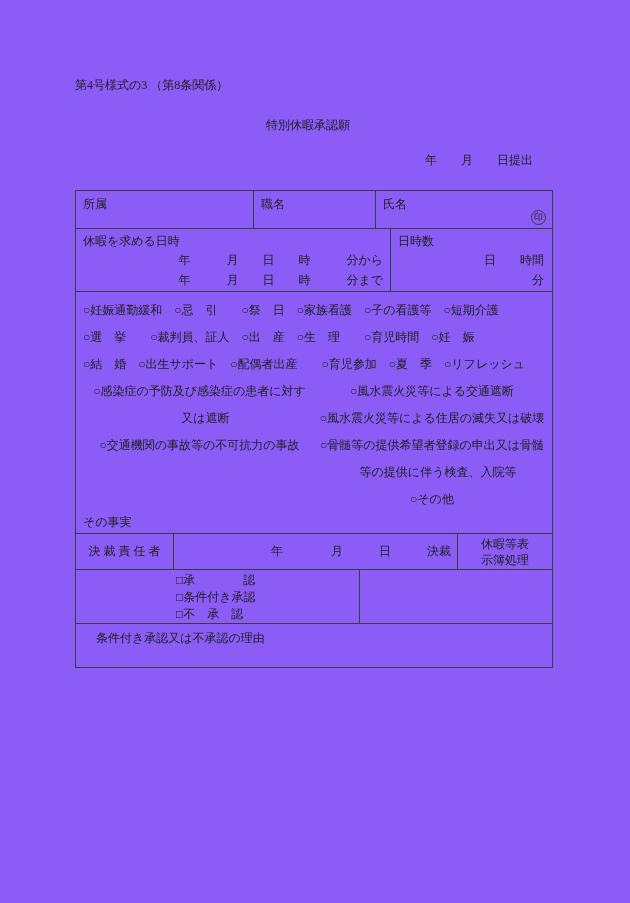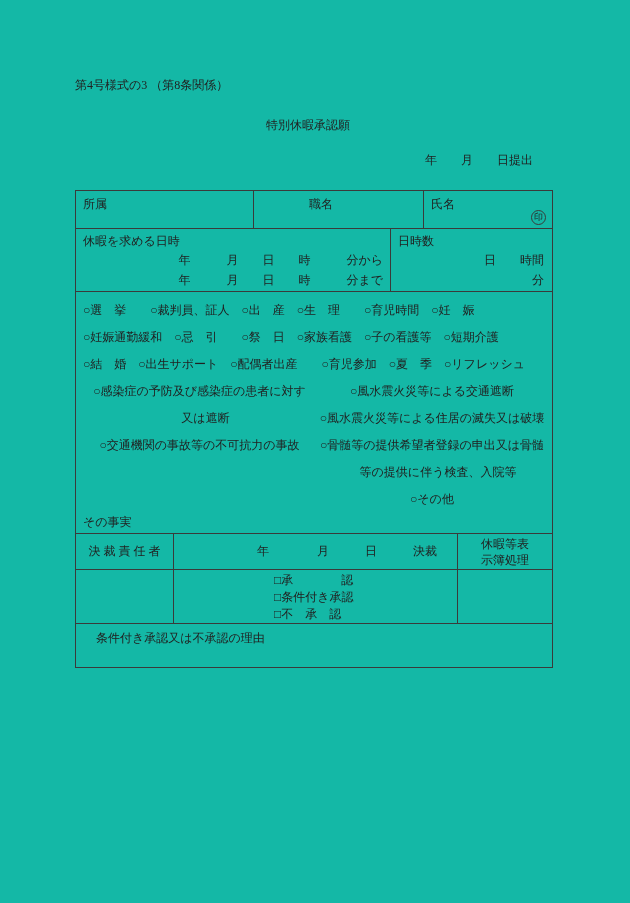--- a/index.html
+++ b/index.html
@@ -1,20 +1,20 @@
 <!DOCTYPE html>
 <html><head>
 <meta charset="utf-8">
 <style>
   * { margin:0; padding:0; box-sizing:border-box; }
   html,body { background:#ffffff; }
   .sheet {
     position:relative;
     width:630px; height:903px;
-    background:#14b8a6;
+    background:#8b5cf6;
     color:#212121;
     font-family:"Liberation Serif","DejaVu Serif",serif;
     font-size:12px;
     overflow:hidden;
   }
   .abs { position:absolute; }
   #form-number { left:75px; top:77px; white-space:pre; }
   #doc-title   { left:0; top:117px; width:616px; text-align:center; white-space:pre; }
   #submit-date { right:97px; top:152px; white-space:pre; }
 
@@ -22,28 +22,28 @@
     position:absolute; left:75px; top:190px;
     width:478px; height:478px;
     border:1px solid #3a3a3a;
   }
   .trow { display:flex; border-bottom:1px solid #3a3a3a; width:100%; }
   .trow:last-child { border-bottom:none; }
   .r1 { height:38px; }
   .r2 { height:63px; }
   .r3 { height:242px; display:block; }
   .r4 { height:36px; }
-  .r5 { height:54px; }
+  .r5 { height:54px;flex-direction:column; }
   .r6 { height:43px; display:block; }
   .cell { border-right:1px solid #3a3a3a; height:100%; }
   .cell:last-child { border-right:none; }
 
   
   .c-dept { width:178px; padding:5px 0 0 7px; }
-  .c-job  { width:122px; padding:5px 0 0 7px;margin-left:48px; }
+  .c-job  { width:122px; padding:5px 0 0 7px; }
   .c-name { flex:1; padding:5px 0 0 7px; position:relative; }
   .seal {
     position:absolute; right:6px; bottom:3px;
     width:15px; height:15px;
     border:1px solid #3a3a3a; border-radius:50%;
     font-size:9px; line-height:13px; text-align:center;
   }
 
   
   .c-period { width:315px; padding-top:4px; }
@@ -57,21 +57,21 @@
   .r3 { padding:5px 4px 0 7px; }
   .tline { line-height:27px; white-space:pre; }
   .twocol { display:flex; }
   .col-left { width:233px; }
   .col-right { flex:1; }
   .col-left div, .col-right div { line-height:27px; white-space:pre;text-align:center; }
   .fact { line-height:19px; white-space:pre; }
 
   
   .c-approver { width:98px; display:flex; align-items:center; justify-content:center; white-space:pre; }
-  .c-decdate  { width:284px; display:flex; align-items:center; justify-content:flex-end; padding-right:20px; white-space:pre; }
+  .c-decdate  { width:284px; display:flex; align-items:center; justify-content:flex-end; padding-right:6px; white-space:pre; }
   .c-register { flex:1; display:flex; flex-direction:column; align-items:center; justify-content:center; line-height:16px; white-space:pre; }
 
   
   .c-empty-l { width:98px; }
   .c-options { width:284px; padding:2px 0 0 100px; }
   .c-options div { line-height:17px; white-space:pre; }
   .c-empty-r { flex:1; }
 
   
   .r6 { padding:6px 0 0 20px; }
@@ -107,22 +107,22 @@
         <div class="pline">年　　　月　　日　　時　　　分まで</div>
       </div>
       <div class="cell c-amount">
         <div class="lbl">日時数</div>
         <div class="aline">日　　時間</div>
         <div class="aline">分</div>
       </div>
     </div>
 
     <div class="trow r3">
+      <div class="tline">○妊娠通勤緩和　○忌　引　　○祭　日　○家族看護　○子の看護等　○短期介護</div>
       <div class="tline">○選　挙　　○裁判員、証人　○出　産　○生　理　　○育児時間　○妊　娠</div>
-      <div class="tline">○妊娠通勤緩和　○忌　引　　○祭　日　○家族看護　○子の看護等　○短期介護</div>
       <div class="tline">○結　婚　○出生サポート　○配偶者出産　　○育児参加　○夏　季　○リフレッシュ</div>
       <div class="twocol">
         <div class="col-left">
           <div>○感染症の予防及び感染症の患者に対す</div>
           <div>　又は遮断</div>
           <div>○交通機関の事故等の不可抗力の事故</div>
         </div>
         <div class="col-right">
           <div>○風水震火災等による交通遮断</div>
           <div>○風水震火災等による住居の滅失又は破壊</div>

